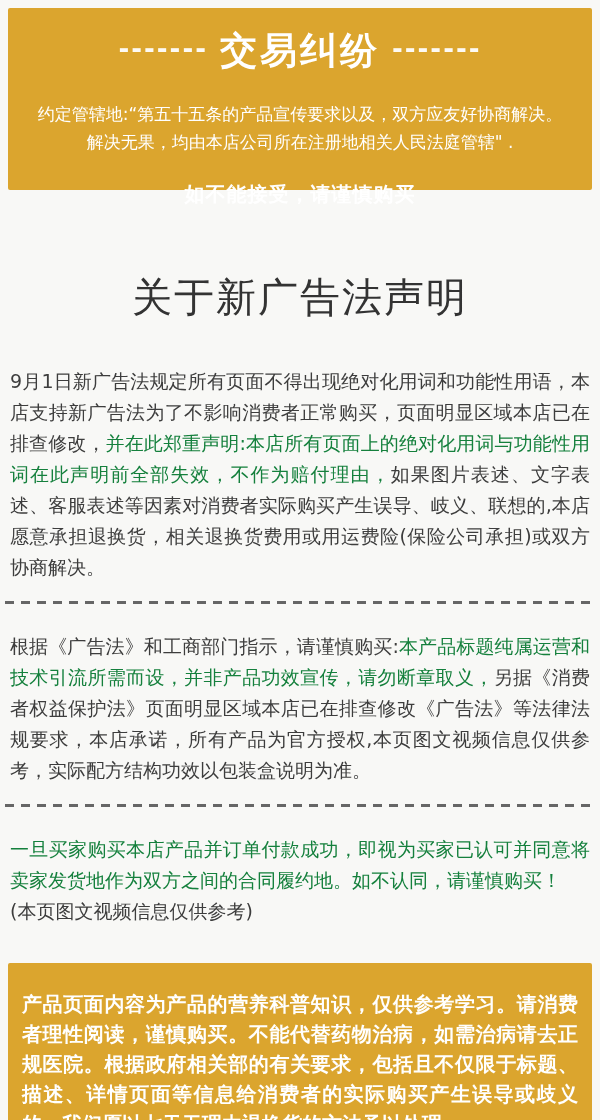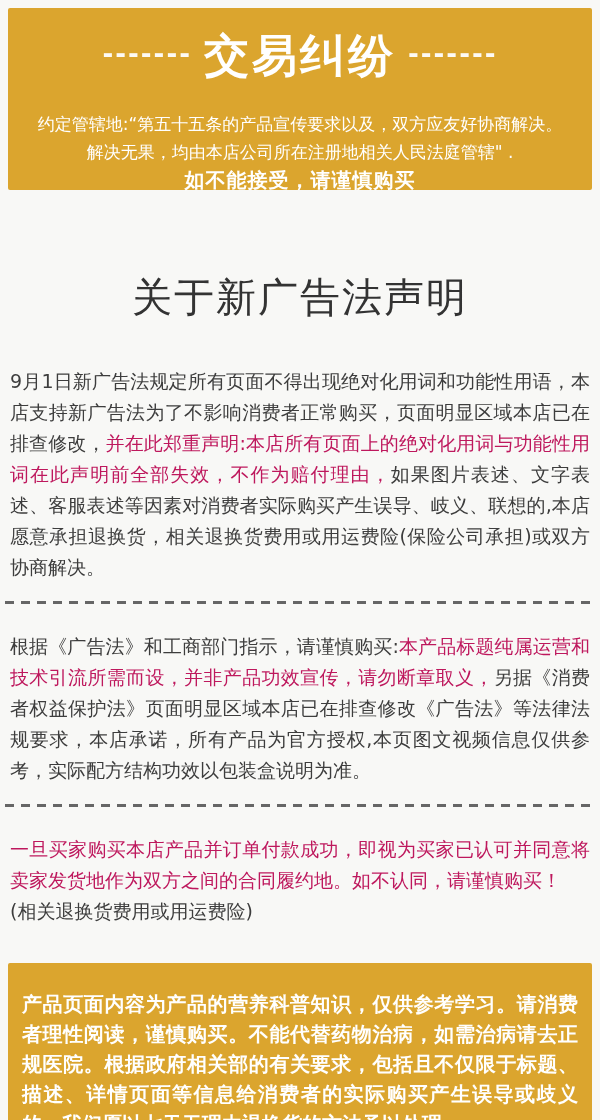--- a/index.html
+++ b/index.html
@@ -22,24 +22,24 @@
     height: 182px;
     padding: 18px 16px 0;
     text-align: center;
   }
   .banner-title-row {
     display: flex; justify-content: center; align-items: center;
     gap: 12px;
     font-weight: bold;
     margin-bottom: 24px;
   }
-  .banner-title-text { font-size: 45px; letter-spacing: 3px; }
+  .banner-title-text { font-size: 37px; letter-spacing: 3px; }
   .banner-dashes { font-size: 26px; letter-spacing: 2px; opacity: .95; padding-bottom: 4px; }
   .banner-line { font-size: 17px; line-height: 28px; font-weight: 500; }
-  .banner-warning { font-size: 20px; font-weight: bold; margin-top: 1px; letter-spacing: 1px; }
+  .banner-warning { font-size: 20px; font-weight: bold; margin-top: 25px; letter-spacing: 1px; }
 
   
   .page-title {
     margin: 80px 0 42px;
     text-align: center;
     font-size: 40px;
     font-weight: 500;
     color: #333333;
     letter-spacing: 2px;
     line-height: 54px;
@@ -47,21 +47,21 @@
 
   
   .body-para {
     margin: 0 10px;
     font-size: 19px;
     line-height: 31px;
     color: #3d3d3d;
     text-align: justify;
   }
   .t-dark { color: #3d3d3d; }
-  .t-gold { color: #be185d; }
+  .t-gold { color: #15803d; }
 
   
   .dashed-sep {
     height: 3px;
     margin: 18px 5px 27px;
     background: repeating-linear-gradient(to right, #666666 0 9px, transparent 9px 16px);
   }
 
   
   .bottom-box {
@@ -99,20 +99,20 @@
   <div class="dashed-sep"></div>
 
   <p class="body-para">
     <span class="t-dark">根据《广告法》和工商部门指示，请谨慎购买:</span><span class="t-gold">本产品标题纯属运营和技术引流所需而设，并非产品功效宣传，请勿断章取义，</span><span class="t-dark">另据《消费者权益保护法》页面明显区域本店已在排查修改《广告法》等法律法规要求，本店承诺，所有产品为官方授权,本页图文视频信息仅供参考，实际配方结构功效以包装盒说明为准。</span>
   </p>
 
   <div class="dashed-sep"></div>
 
   <p class="body-para">
     <span class="t-gold">一旦买家购买本店产品并订单付款成功，即视为买家已认可并同意将卖家发货地作为双方之间的合同履约地。如不认同，请谨慎购买！</span><br>
-    <span class="t-dark">(相关退换货费用或用运费险)</span>
+    <span class="t-dark">(本页图文视频信息仅供参考)</span>
   </p>
 
   <section class="gold-box bottom-box">
     <p>产品页面内容为产品的营养科普知识，仅供参考学习。请消费者理性阅读，谨慎购买。不能代替药物治病，如需治病请去正规医院。根据政府相关部的有关要求，包括且不仅限于标题、描述、详情页面等信息给消费者的实际购买产生误导或歧义的，我们愿以七天无理由退换货的方法予以处理。</p>
   </section>
 
 </div>
 
 </body></html>

